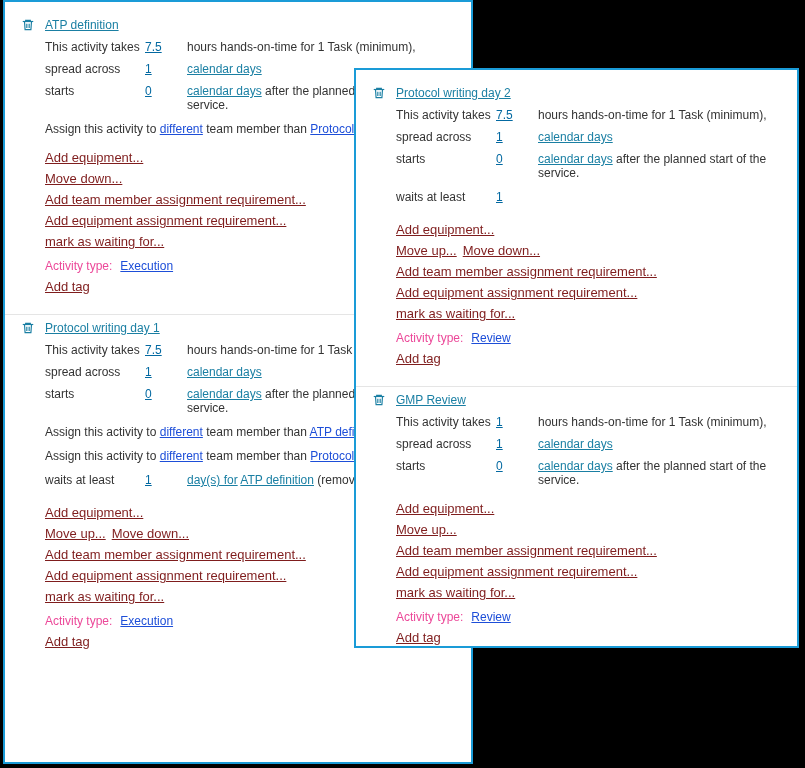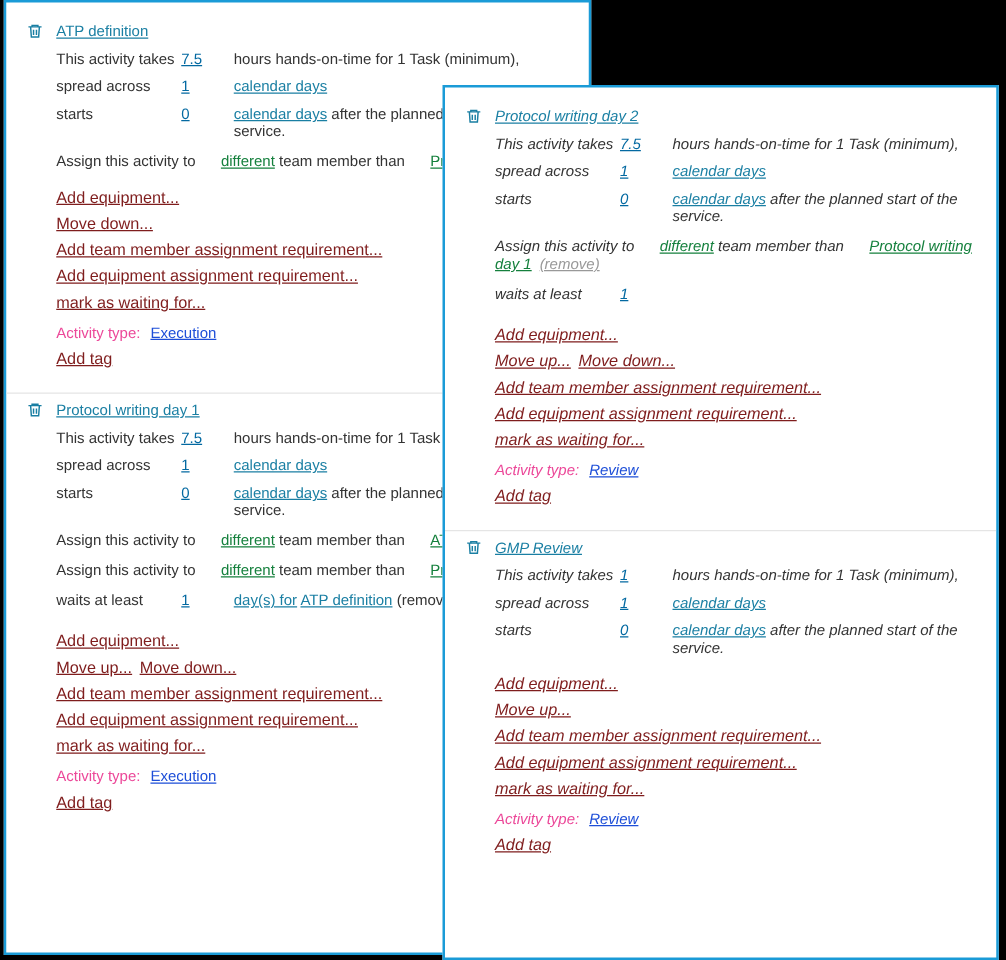--- a/index.html
+++ b/index.html
@@ -16,36 +16,36 @@
     overflow: hidden;
   }
   .panel {
     position: absolute;
     background: #fff;
     border: 2px solid #1a9bd7;
     padding: 10px 0 36px 0;
     overflow: hidden;
   }
   .panel-left { left: 3px; top: 0; width: 470px; height: 764px; }
-  .panel-right { left: 354px; top: 68px; width: 445px; height: 700px; font-style: italic; }
+  .panel-right { left: 354px; top: 68px; width: 445px; height: 580px; }
   .card { padding: 6px 16px 14px 16px; border-bottom: 1px solid #e5e5e5; }
   .card:last-child { border-bottom: none; }
   .title-row { display: flex; align-items: center; gap: 10px; margin-bottom: 8px; }
   .trash {
     width: 14px; height: 14px; display:inline-block;
   }
   .trash svg { width:14px; height:14px; display:block; }
   .title { color: #1a7fa3; text-decoration: underline; font-weight: 500; }
   .row { display: flex; align-items: baseline; margin: 4px 0 4px 24px; min-height: 18px; }
   .lbl { width: 100px; flex: 0 0 100px; color: #333; }
   .val { width: 42px; flex: 0 0 42px; color: #0369a1; text-decoration: underline; text-align: left; }
   .unit { flex: 1 1 auto; color: #333; }
   .unit .ul { color:#1a7fa3; text-decoration: underline; }
   .assign { margin: 10px 0 4px 24px; color:#333; }
-  .assign .ul { color:#15803d; text-decoration: underline; margin-left: 17px; }
+  .assign .ul { color:#1d4ed8; text-decoration: underline; }
   .assign .rm { color:#999; text-decoration: underline; margin-left:3px; }
   .actions { margin: 14px 0 0 24px; }
   .action { color:#7f1d1d; text-decoration: underline; display:block; margin: 6px 0; font-size:13px; }
   .action-inline { display:inline; margin-right:6px;}
   .type-row { margin: 10px 0 4px 24px; }
   .type-row .tl { color:#ec4899; margin-right:8px;}
   .type-row .tv { color:#1d4ed8; text-decoration: underline; }
 </style>
 </head>
 <body>
@@ -166,21 +166,20 @@
         <div class="row">
           <span class="lbl">spread across</span>
           <span class="val">1</span>
           <span class="unit"><span class="ul">calendar days</span></span>
         </div>
         <div class="row">
           <span class="lbl">starts</span>
           <span class="val">0</span>
           <span class="unit"><span class="ul">calendar days</span> after the planned start of the service.</span>
         </div>
-        <div class="assign">Assign this activity to <span class="ul">different</span> team member than <span class="ul">Protocol writing day 1</span> <span class="rm">(remove)</span></div>
         <div class="row" style="margin-top:10px;">
           <span class="lbl">waits <span class="ul">at least</span></span>
           <span class="val">1</span>
         </div>
         <div class="actions">
           <span class="action">Add equipment...</span>
           <div style="margin:6px 0;"><span class="action action-inline">Move up...</span><span class="action action-inline">Move down...</span></div>
           <span class="action">Add team member assignment requirement...</span>
           <span class="action">Add equipment assignment requirement...</span>
           <span class="action">mark as waiting for...</span>

